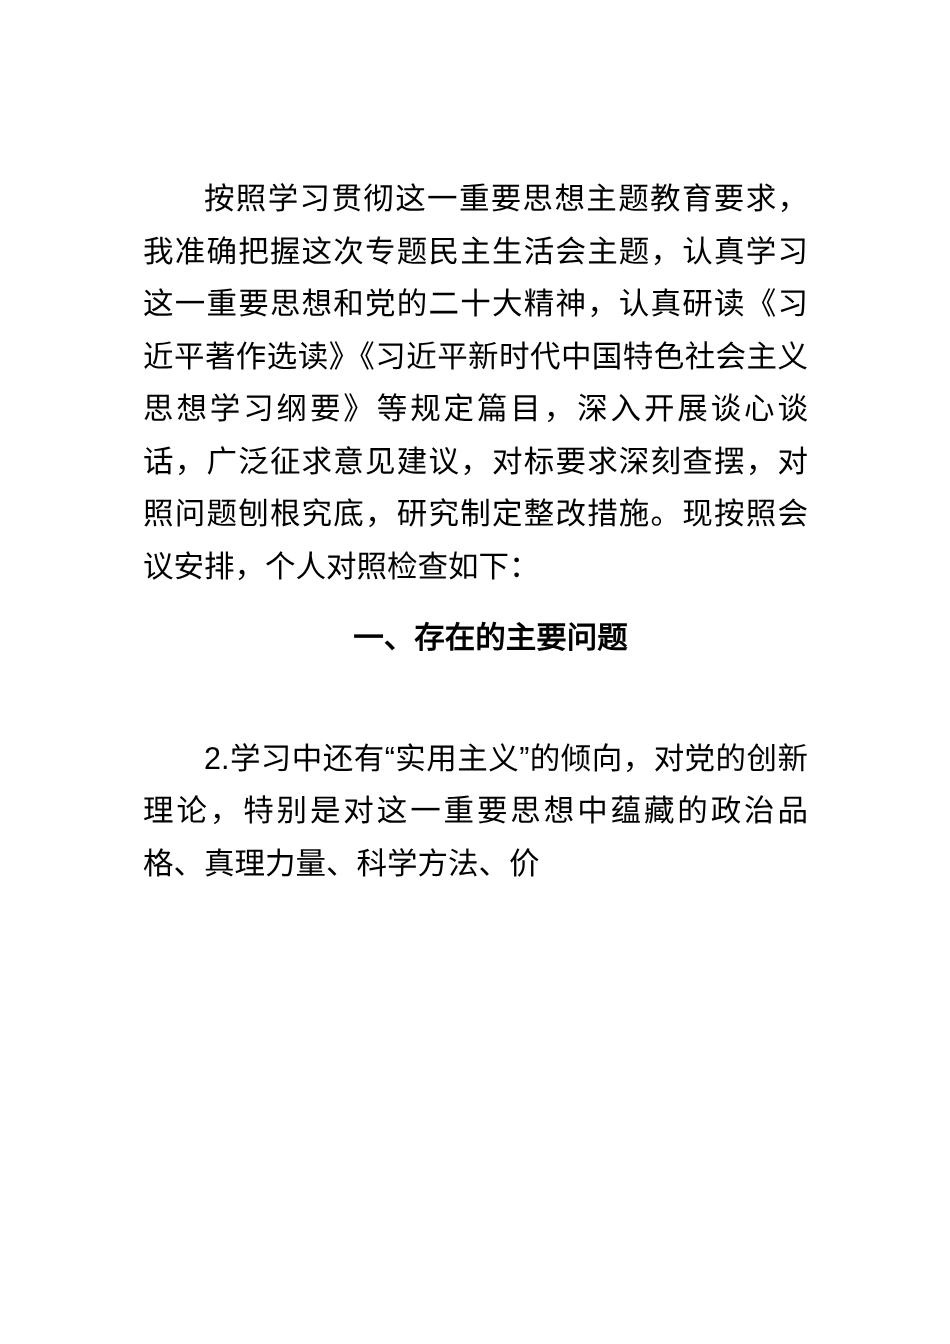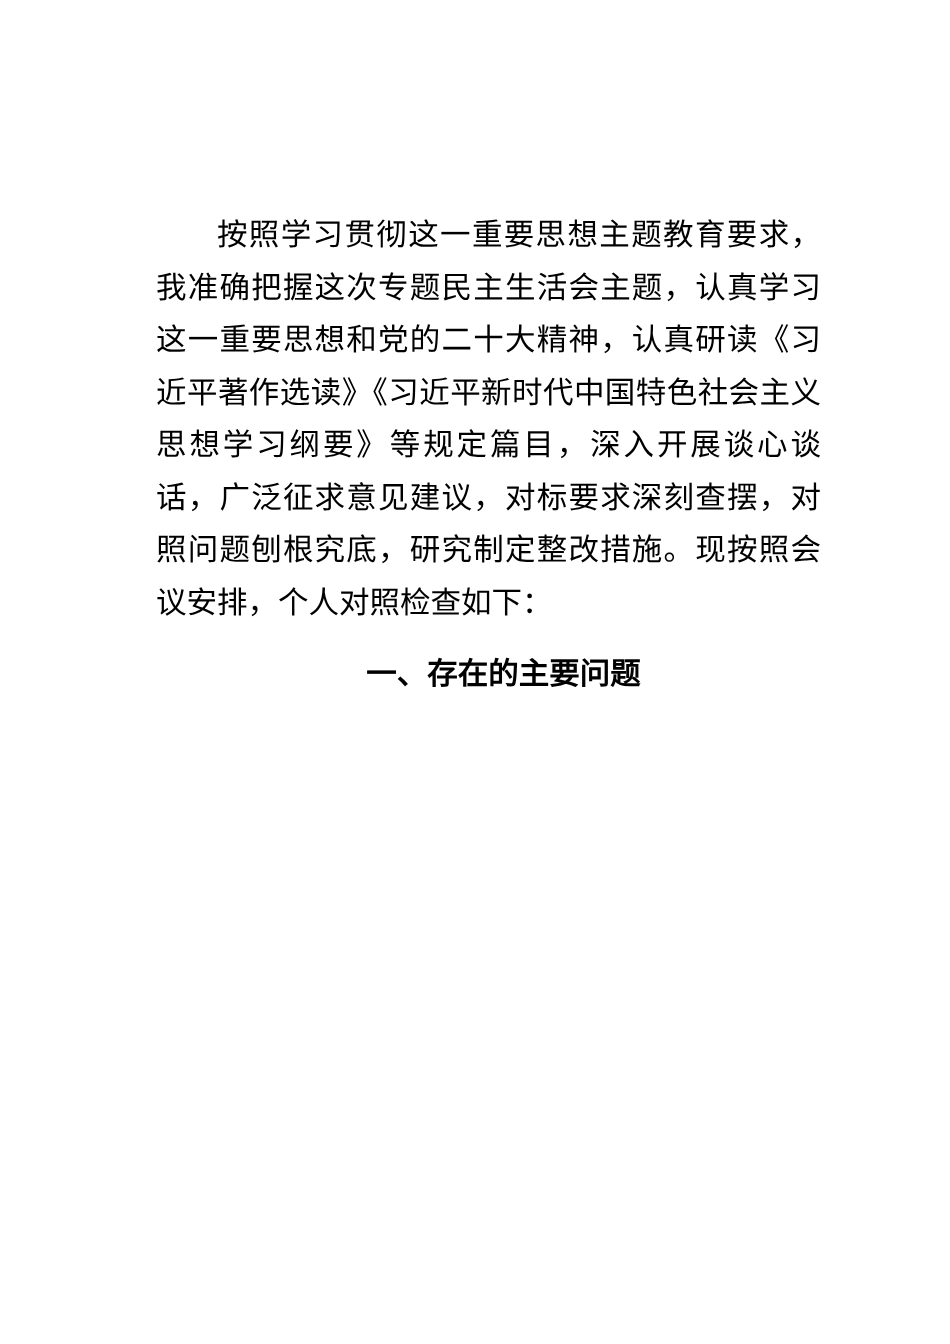--- a/index.html
+++ b/index.html
@@ -19,24 +19,23 @@
     position: relative;
     width: 950px;
     height: 1344px;
     background: #ffffff;
     overflow: hidden;
     box-sizing: border-box;
   }
 
   .page-body {
     position: absolute;
-    left: 156px;
+    left: 143px;
     top: 0;
     width: 665px;
-    margin-top: 36px;
   }
 
   .doc-title {
     font-size: 30.5px;
     font-weight: 700;
     line-height: 52px;
     text-align: center;
     letter-spacing: 0.2px;
     margin: 0;
     padding-top: 146px;
@@ -112,15 +111,16 @@
 
 
     <div class="gap-para"></div>
 
 
     <div class="gap-para"></div>
 
 
     <div class="gap-para"></div>
 
+    <p class="para indent-2 clipped">2.学习中还有“实用主义”的倾向，对党的创新理论，特别是对这一重要思想中蕴藏的政治品格、真理力量、科学方法、价</p>
 
   </div>
 </div>
 
 </body></html>

